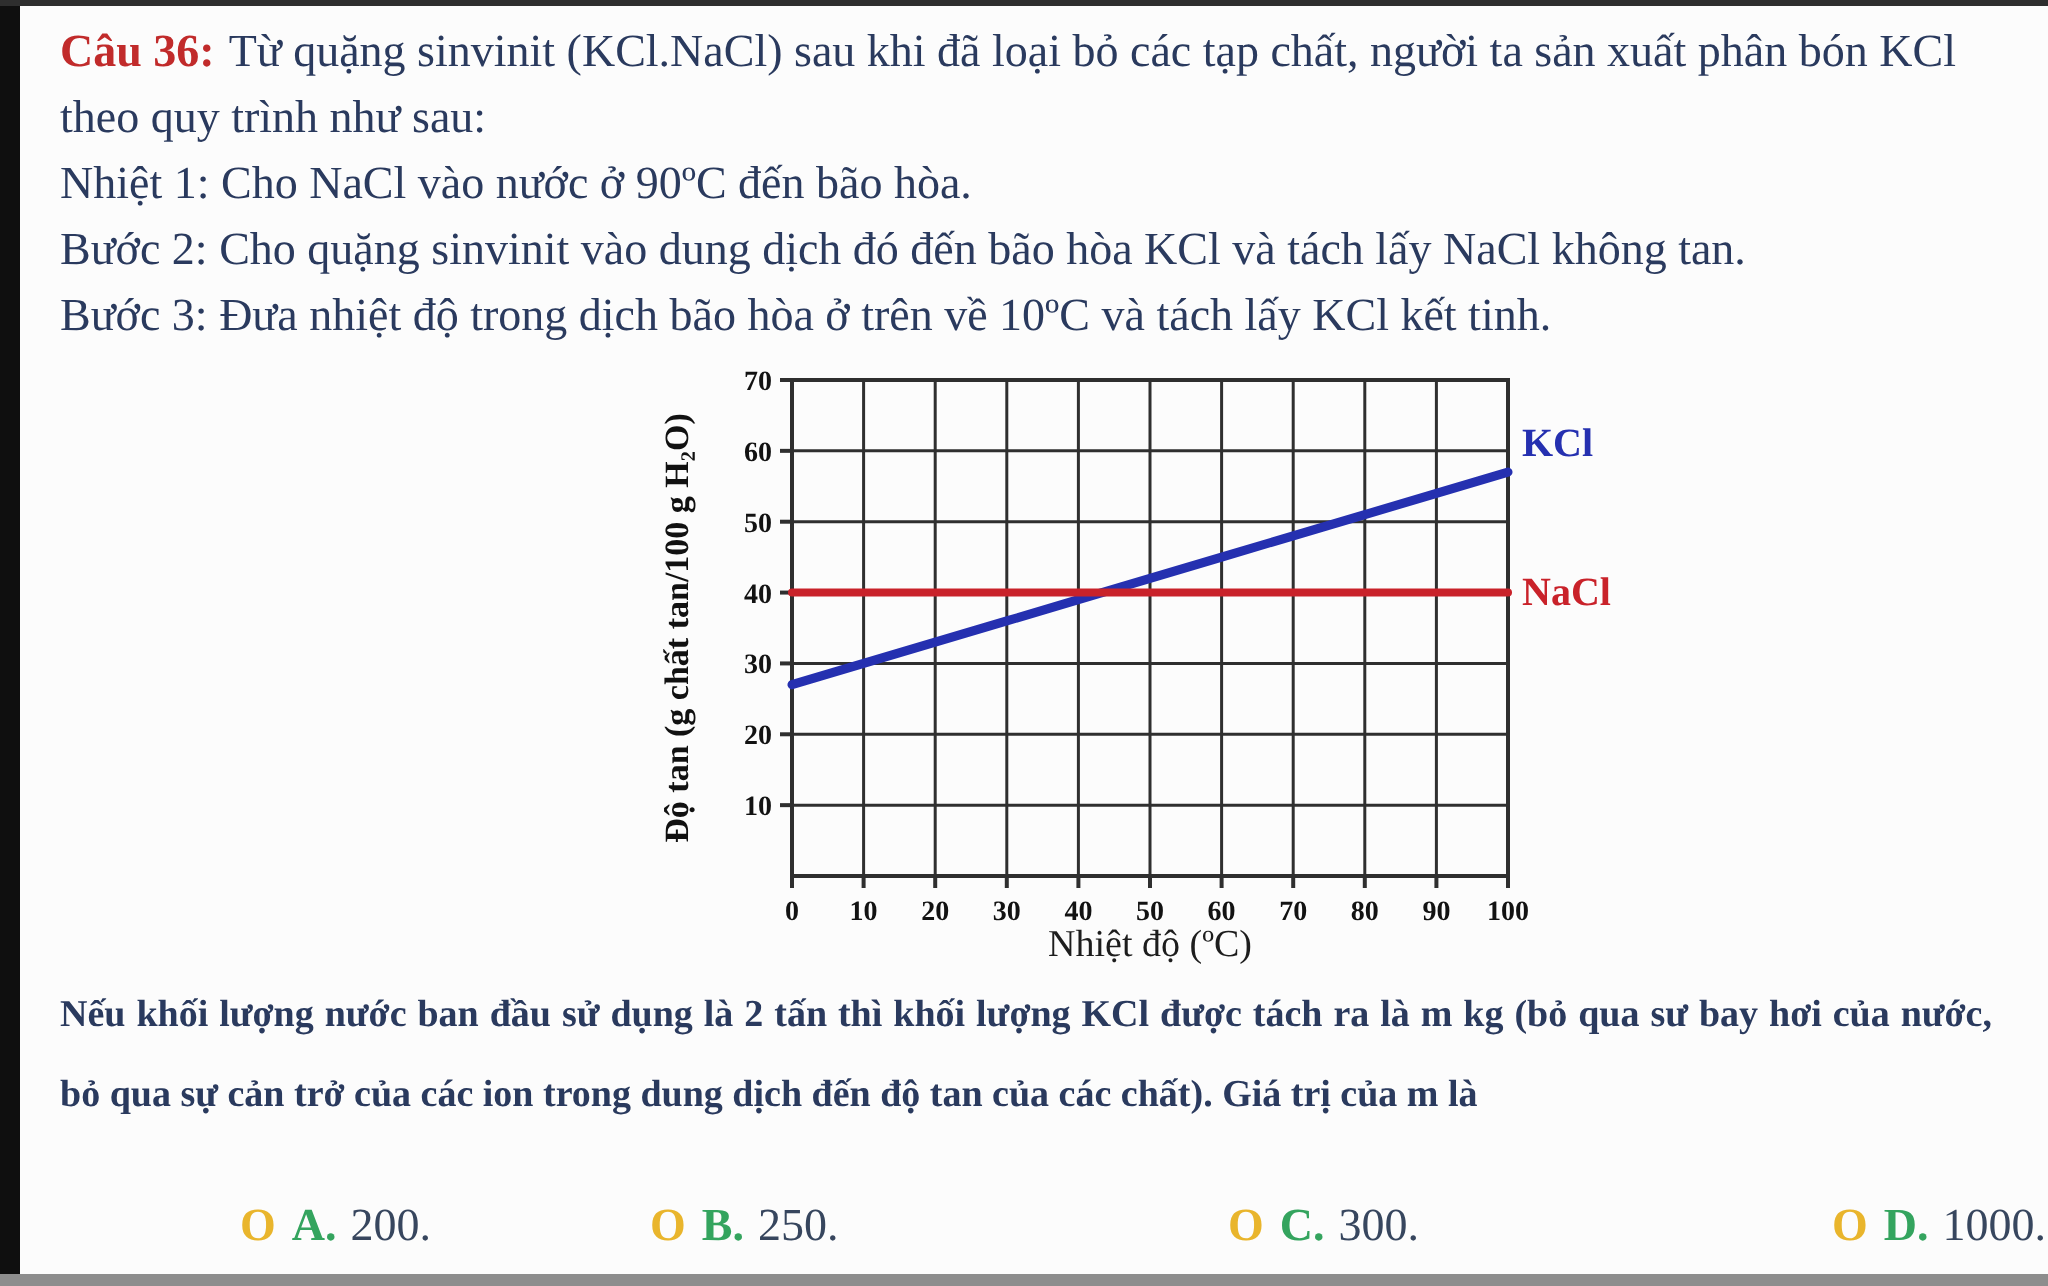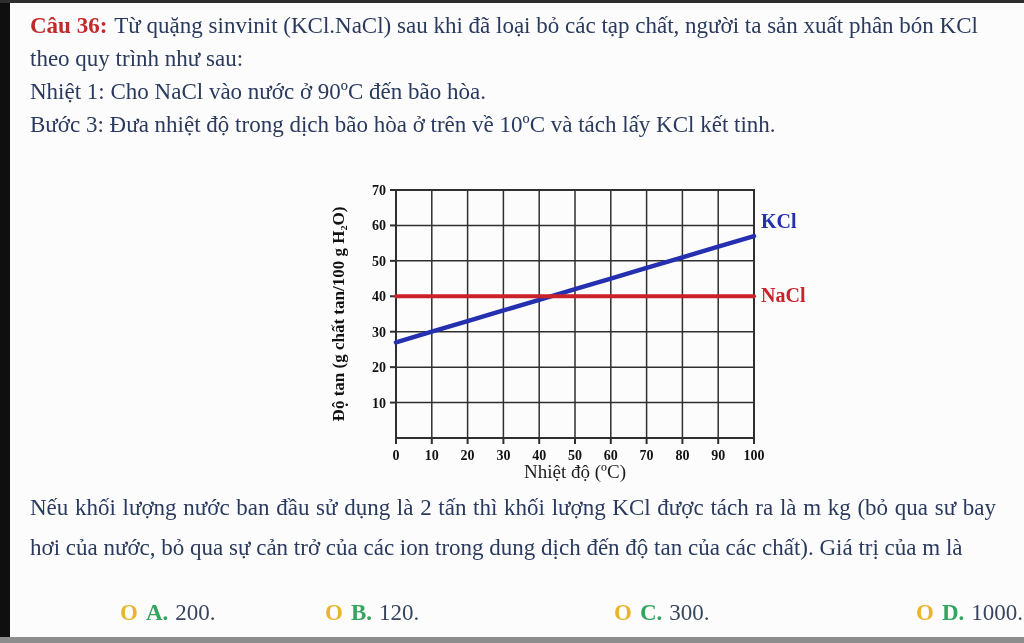--- a/index.html
+++ b/index.html
@@ -28,42 +28,43 @@
   .chart-wrap{position:absolute;left:320px;top:177px;width:500px;height:305px;}
   .chart-wrap svg{display:block;}
   .tick{font:bold 14px "Liberation Serif", serif;text-anchor:middle;fill:#121212;}
   .ytick{text-anchor:end;}
   .series-label{font:bold 20px "Liberation Serif", serif;text-anchor:start;}
   .xlabel{font:19px "Liberation Serif", serif;text-anchor:middle;fill:#1d1d1d;}
   .ylabel{font:bold 17px "Liberation Serif", serif;text-anchor:middle;fill:#111;}
 
   .text-bottom{
     position:absolute;left:30px;top:488px;width:966px;
-    font-size:23px;line-height:40px;color:#2a3a5e;
-    text-align:justify;margin:0;
+    font-size:19px;line-height:40px;color:#2a3a5e;
+    text-align:justify;margin:0;font-weight:bold;
   }
   .options{position:absolute;left:0;top:600px;width:835px;height:30px;}
   .option{position:absolute;top:0;font-size:23px;white-space:nowrap;cursor:pointer;}
   .option .marker{font-weight:bold;color:#e9b52c;margin-right:8px;}
   .option .letter{font-weight:bold;color:#34a45e;margin-right:7px;}
   .option .value{color:#37465e;}
   .opt-a{left:120px;} .opt-b{left:325px;} .opt-c{left:614px;} .opt-d{left:916px;}
 </style>
 </head>
 <body>
 
 <div class="page">
   <div class="edge edge-left"></div>
   <div class="edge edge-right"></div>
   <div class="edge edge-top"></div>
   <div class="edge edge-bottom"></div>
 
   <div class="text-top">
     <p><span class="qnum">Câu 36:</span><span>Từ quặng sinvinit (KCl.NaCl) sau khi đã loại bỏ các tạp chất, người ta sản xuất phân bón KCl theo quy trình như sau:</span></p>
     <p>Nhiệt 1: Cho NaCl vào nước ở 90ºC đến bão hòa.</p>
+    <p>Bước 2: Cho quặng sinvinit vào dung dịch đó đến bão hòa KCl và tách lấy NaCl không tan.</p>
     <p>Bước 3: Đưa nhiệt độ trong dịch bão hòa ở trên về 10ºC và tách lấy KCl kết tinh.</p>
   </div>
 
   <div class="chart-wrap">
     <svg width="500" height="305" viewBox="0 0 500 305">
         <line x1="76" y1="13" x2="76" y2="261" stroke="#2f2f2f" stroke-width="1.5"></line>
         <line x1="111.80000000000001" y1="13" x2="111.80000000000001" y2="261" stroke="#2f2f2f" stroke-width="1.5"></line>
         <line x1="147.60000000000002" y1="13" x2="147.60000000000002" y2="261" stroke="#2f2f2f" stroke-width="1.5"></line>
         <line x1="183.39999999999998" y1="13" x2="183.39999999999998" y2="261" stroke="#2f2f2f" stroke-width="1.5"></line>
         <line x1="219.20000000000002" y1="13" x2="219.20000000000002" y2="261" stroke="#2f2f2f" stroke-width="1.5"></line>
@@ -127,21 +128,21 @@
       </svg>
   </div>
 
   <p class="text-bottom">Nếu khối lượng nước ban đầu sử dụng là 2 tấn thì khối lượng KCl được tách ra là m kg (bỏ qua sư bay hơi của nước, bỏ qua sự cản trở của các ion trong dung dịch đến độ tan của các chất). Giá trị của m là</p>
 
   <div class="options">
     <div class="option opt-a">
       <span class="marker">O</span><span class="letter">A.</span><span class="value">200.</span>
     </div>
     <div class="option opt-b">
-      <span class="marker">O</span><span class="letter">B.</span><span class="value">120.</span>
+      <span class="marker">O</span><span class="letter">B.</span><span class="value">250.</span>
     </div>
     <div class="option opt-c">
       <span class="marker">O</span><span class="letter">C.</span><span class="value">300.</span>
     </div>
     <div class="option opt-d">
       <span class="marker">O</span><span class="letter">D.</span><span class="value">1000.</span>
     </div>
   </div>
 </div>
 

